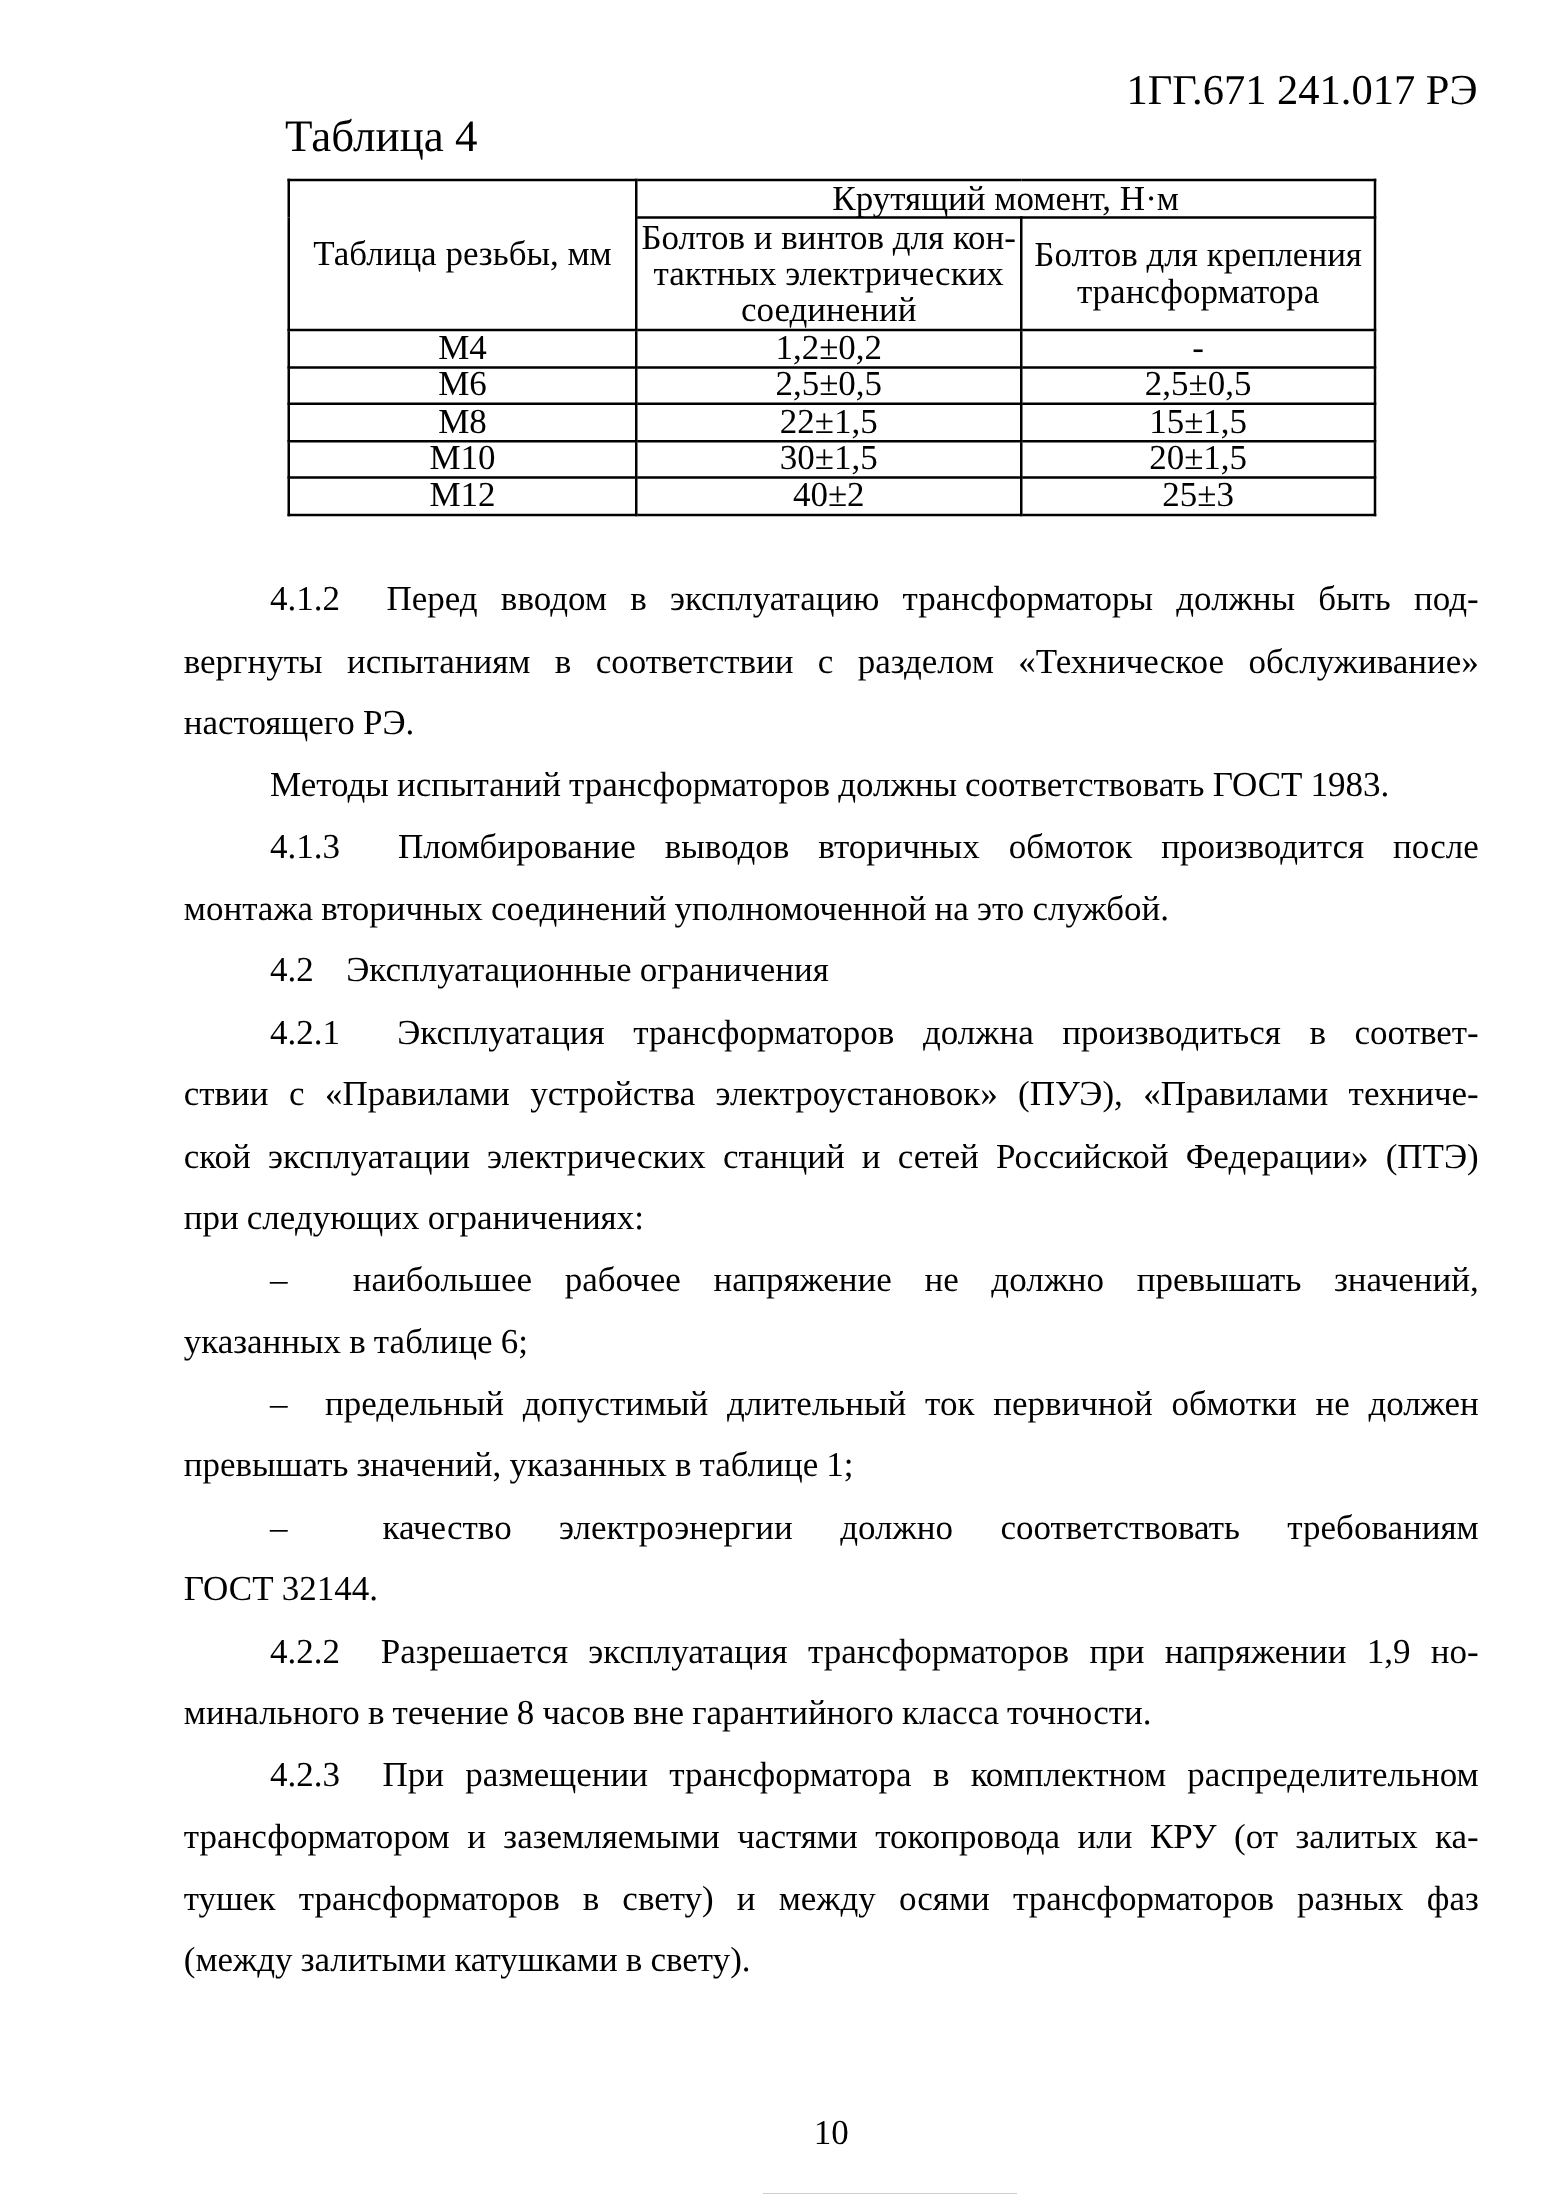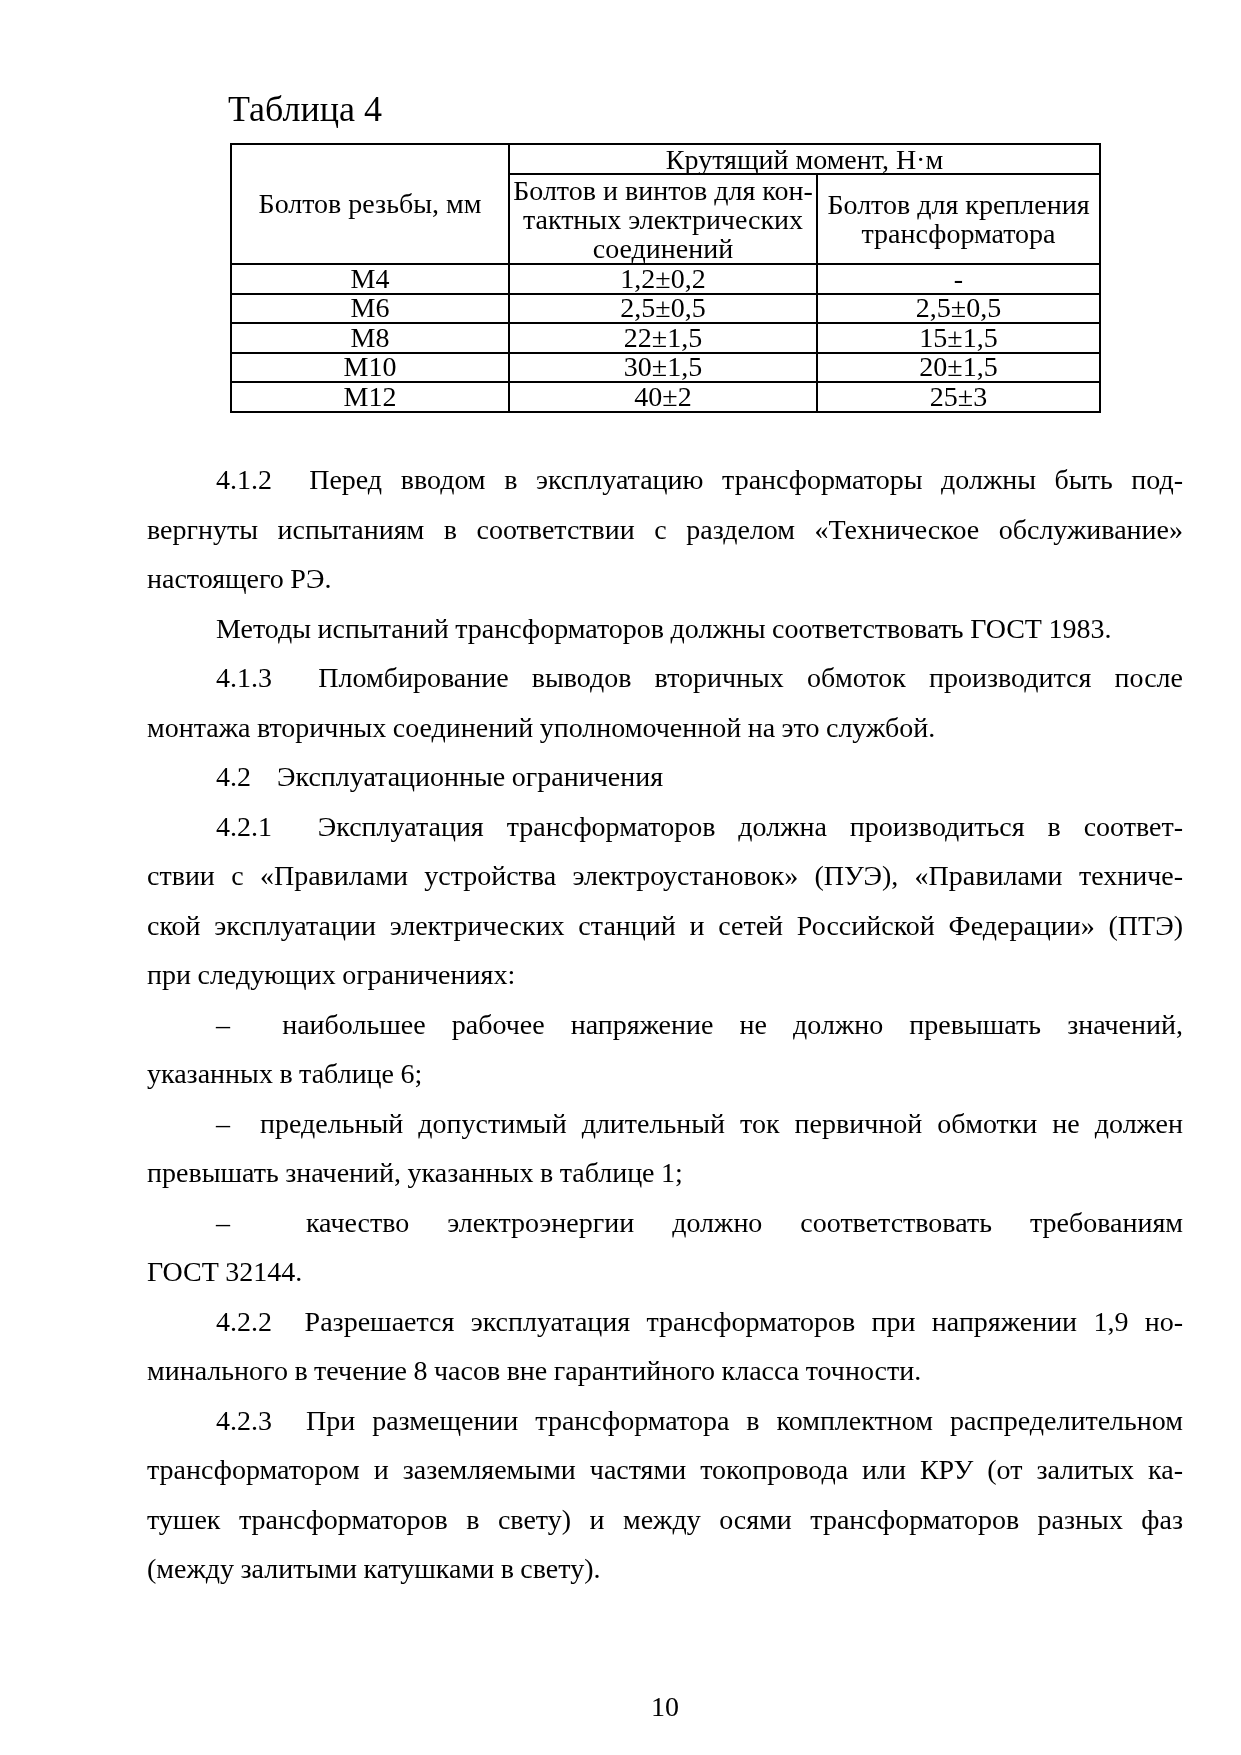--- a/index.html
+++ b/index.html
@@ -61,32 +61,33 @@
     width:1036px;
     text-align:center;
     font-size:28px;line-height:30px;
   }
 </style>
 </head>
 <body>
 
 <div class="page">
 
+  <div class="doc-code">1ГГ.671 241.017 РЭ</div>
 
   <div class="table-caption">Таблица 4</div>
 
   <table class="tq">
     <colgroup>
       <col style="width:278px">
       <col style="width:308px">
       <col style="width:283px">
     </colgroup>
     <tbody>
       <tr>
-        <th rowspan="2">Болтов резьбы, мм</th>
+        <th rowspan="2">Таблица резьбы, мм</th>
         <th colspan="2" class="group-h">Крутящий момент, Н·м</th>
       </tr>
       <tr>
         <th class="sub-h">Болтов и винтов для кон-
 тактных электрических
 соединений</th>
         <th class="sub-h">Болтов для крепления
 трансформатора</th>
       </tr>
       <tr>

